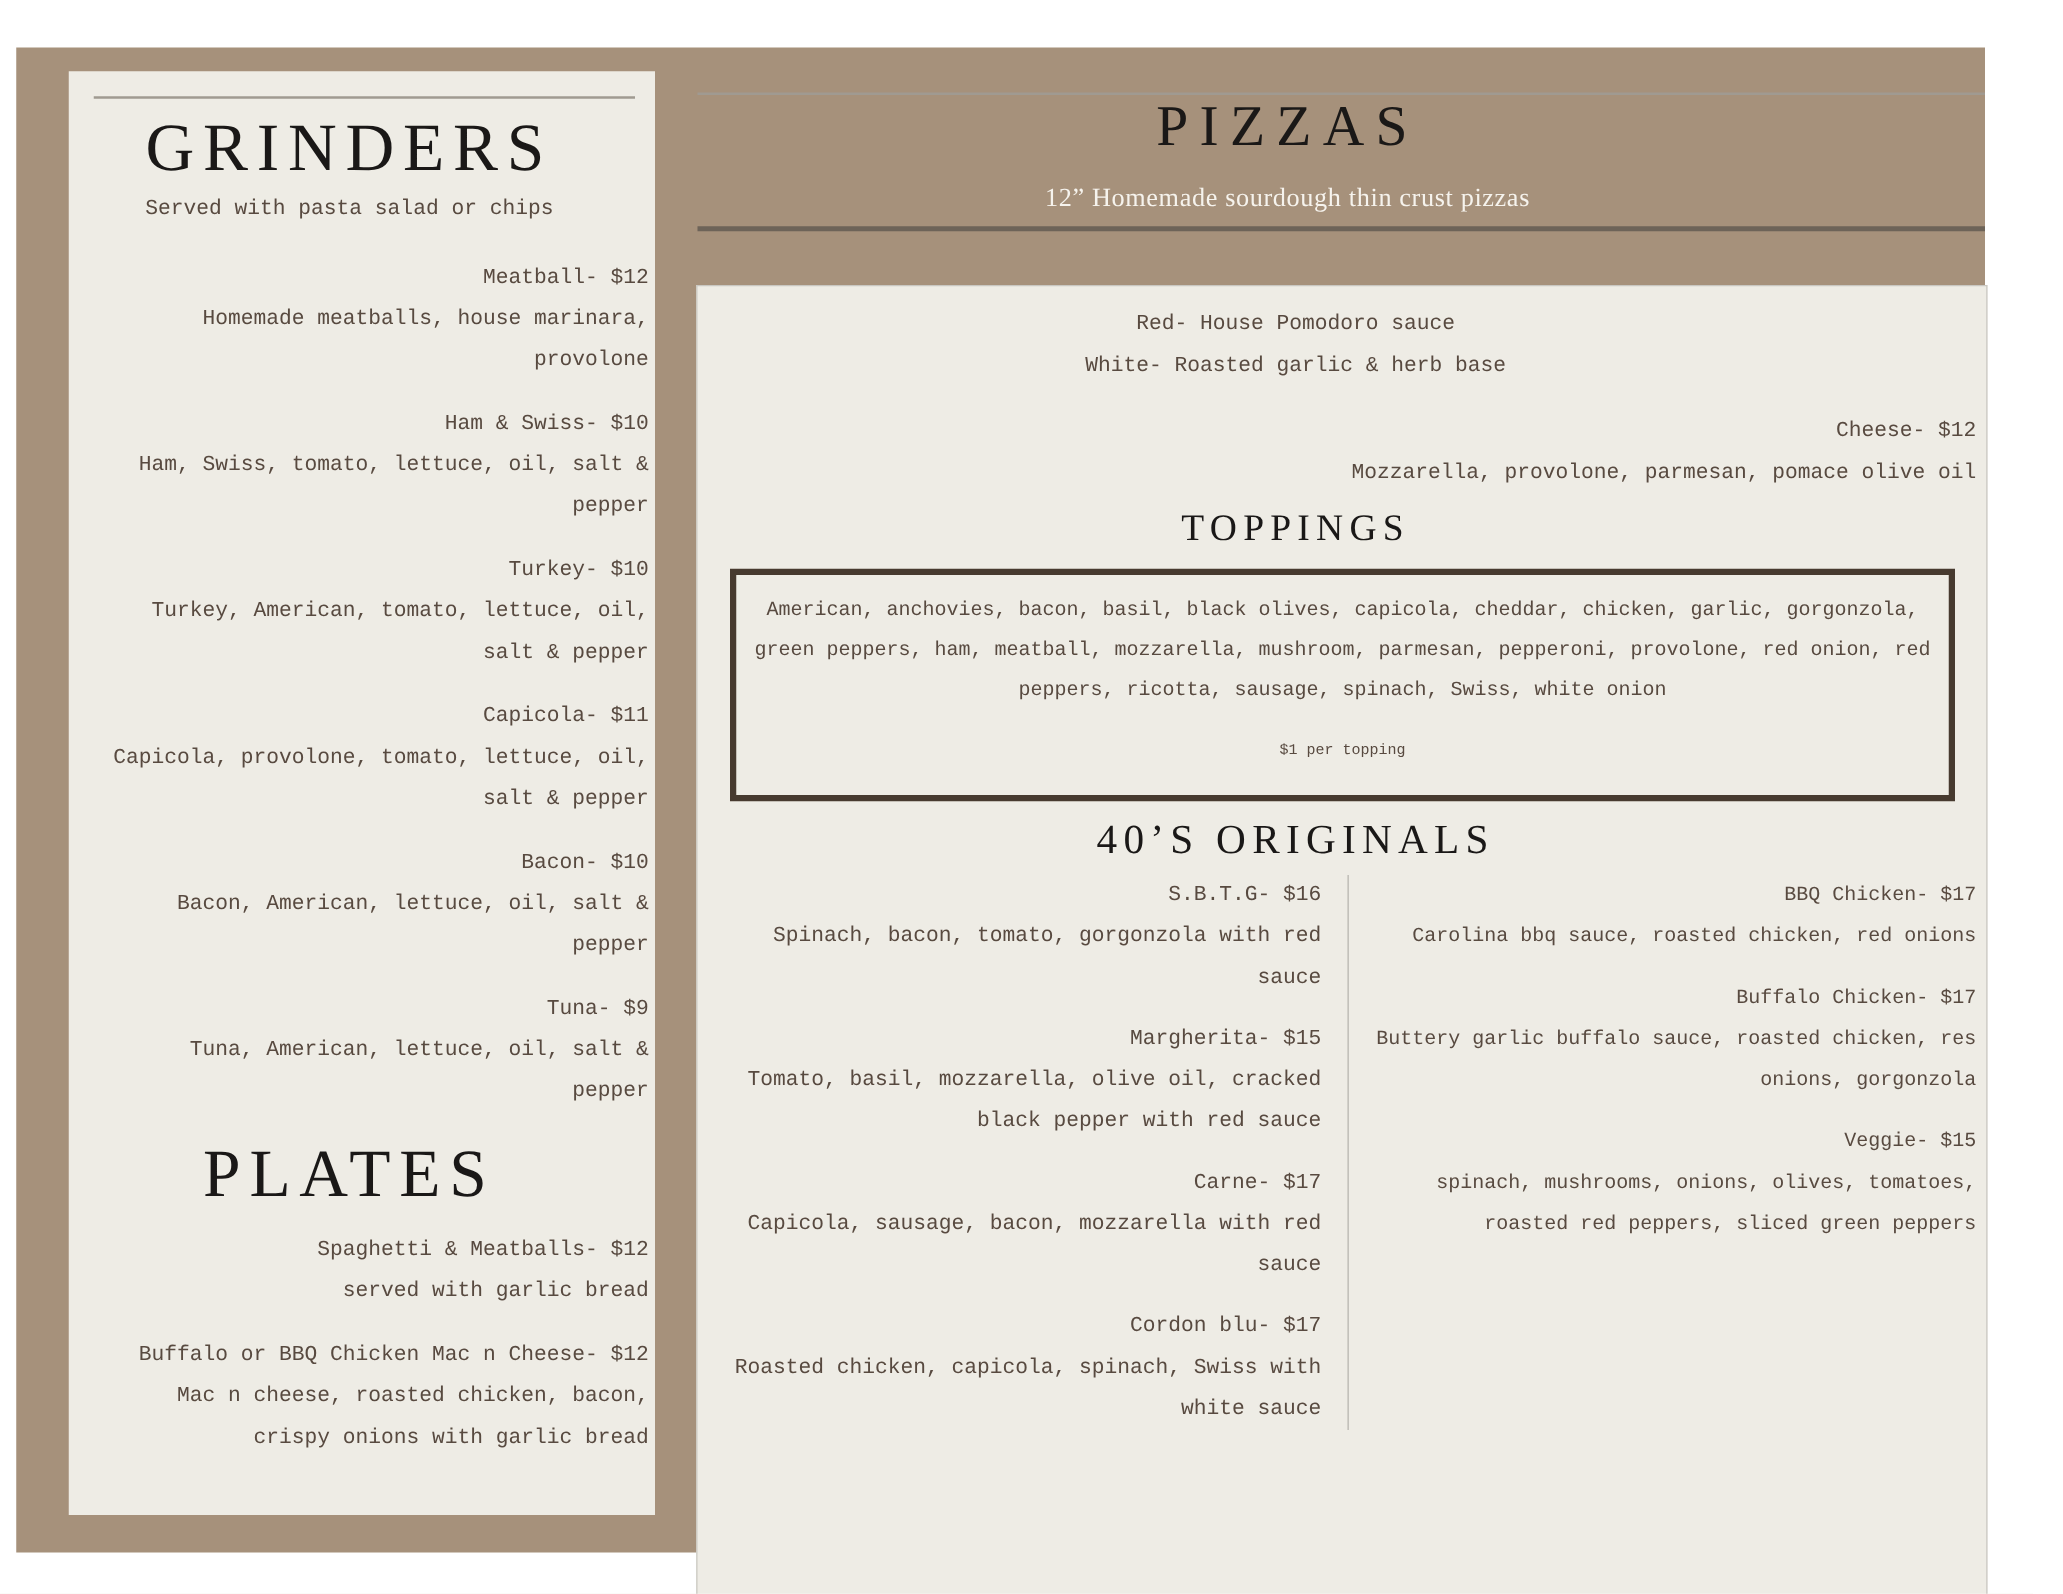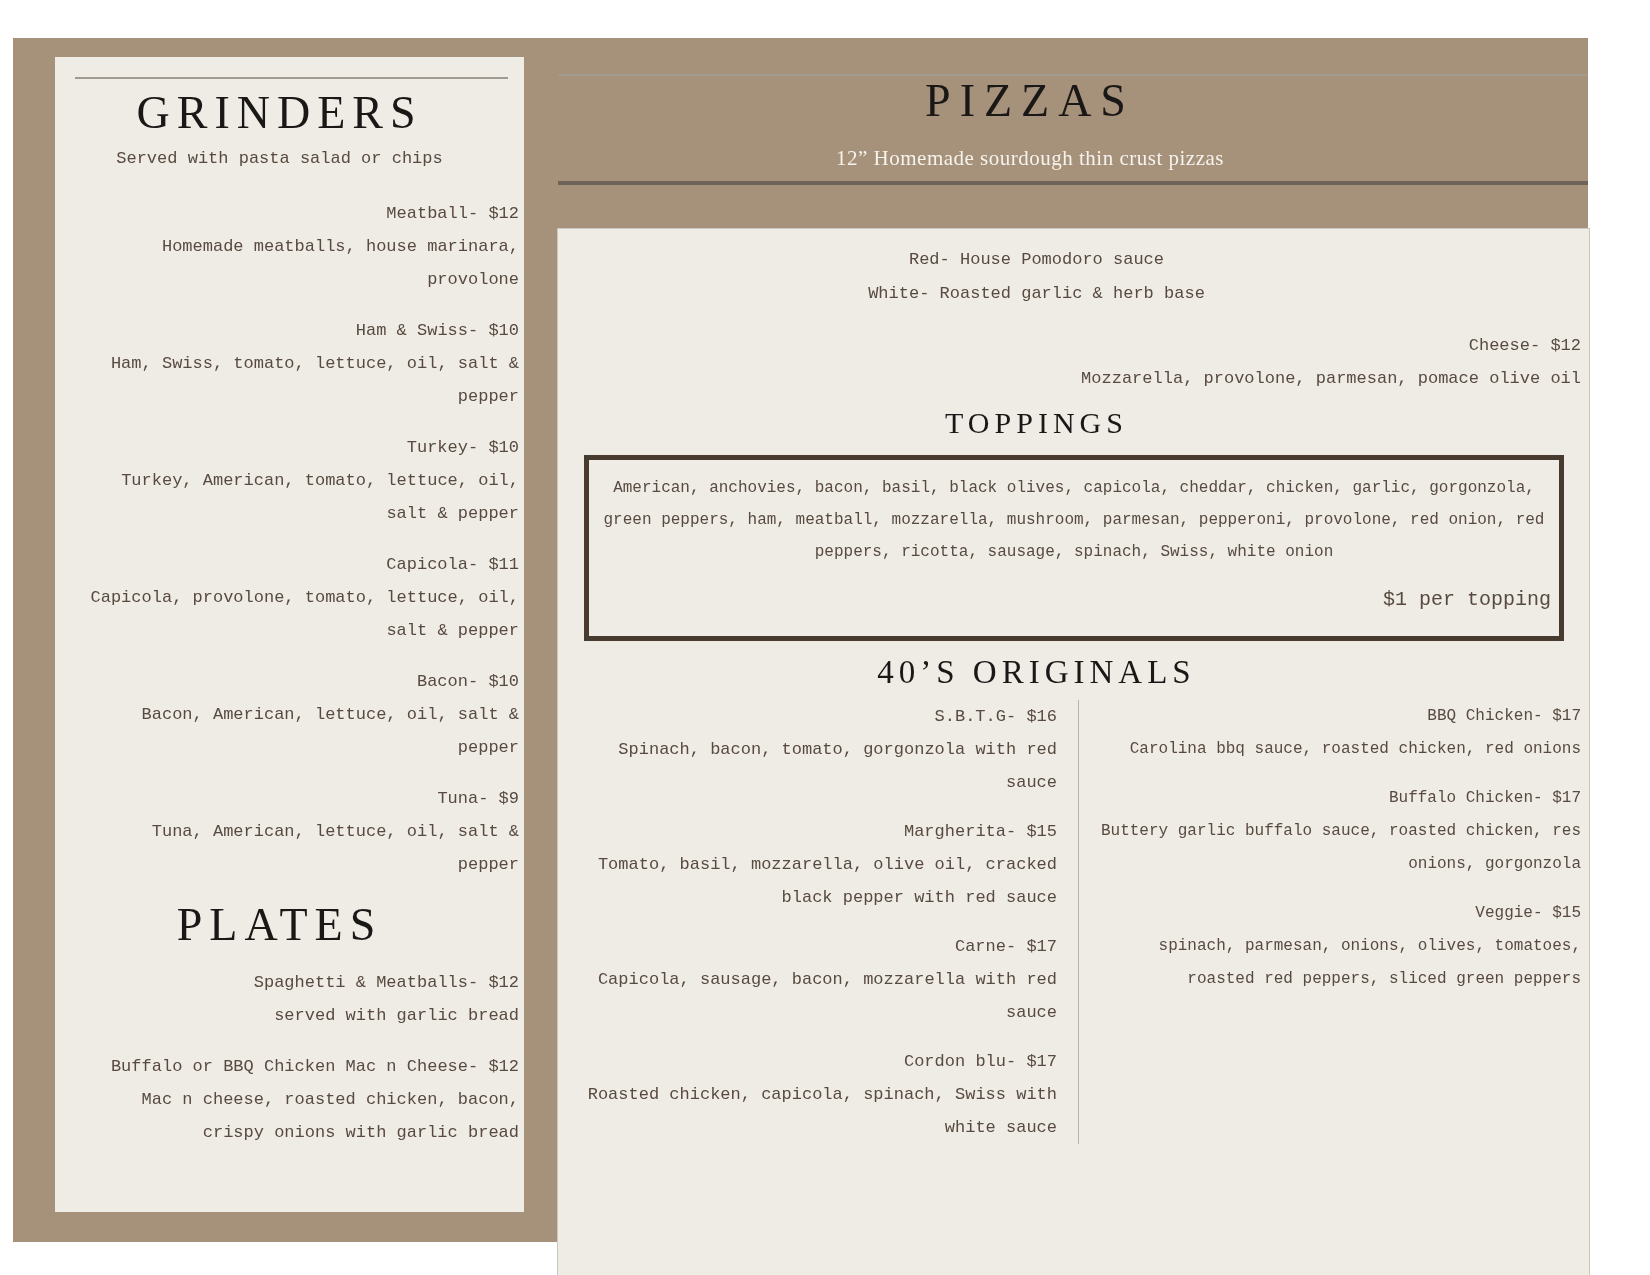--- a/index.html
+++ b/index.html
@@ -14,21 +14,21 @@
   }
 
   
   .left-panel {
     position:absolute; left:55px; top:57px; width:469px; height:1155px;
     background:var(--panel-cream,#eeece5); box-sizing:border-box;
   }
   .panel-rule { height:2px; background:var(--rule-thin,#a9a39b); margin:20px 16px 0 20px; }
   .big-heading {
     font-family:"Liberation Serif", serif; font-weight:normal;
-    font-size:46px; line-height:1.15; letter-spacing:7px;
+    font-size:54px; line-height:1.15; letter-spacing:7px;
     color:var(--heading-text,#1a1817); text-align:center;
     margin:8px 30px 0 10px;
   }
   .panel-subtitle {
     margin:2px 30px 0 10px; text-align:center;
     font-size:17px; line-height:33px; color:var(--body-text,#584a40);
   }
   .left-panel .item-list { margin:22px 5px 0 35px; }
   .menu-item { margin-bottom:18px; font-size:17px; line-height:33px; color:var(--body-text,#584a40);text-align:right; }
   .item-title { white-space:normal; }
@@ -63,21 +63,21 @@
     font-family:"Liberation Serif", serif; font-weight:normal;
     font-size:30px; line-height:36px; letter-spacing:5px;
     color:var(--heading-text,#1a1817); margin-top:10px; margin-bottom:0;
   }
   .originals-heading { font-size:33px; line-height:39px; margin-top:12px; }
   .toppings-box {
     margin:14px 0 0 6px; width:980px; box-sizing:border-box;
     border:5px solid var(--toppings-border,#473a2f); padding:12px 8px 20px;
   }
   .toppings-list { margin:0; text-align:center; font-size:16px; line-height:32px; color:var(--body-text,#584a40); }
-  .toppings-note { margin:16px 0 0; text-align:right; font-size:20px; line-height:32px; color:var(--body-text,#584a40); }
+  .toppings-note { margin:16px 0 0; text-align:center; font-size:12px; line-height:32px; color:var(--body-text,#584a40); }
   .columns { display:flex; align-items:stretch; margin-top:8px; }
   .col { box-sizing:border-box; }
   .col-left { flex:0 0 501px; width:501px; padding-right:21px; border-right:1px solid var(--column-divider,#b5b3ad); }
   .col-right { flex:1 1 auto; padding-left:12px; }
   .col-right .menu-item { font-size:16px; }
   .col .menu-item { margin-bottom:16px; }
   .col .menu-item:last-child { margin-bottom:0; }
 </style>
 </head>
 <body>
@@ -180,17 +180,17 @@
       <div class="menu-item">
         <div class="item-title"><span class="item-name">BBQ Chicken-</span> <span class="item-price">$17</span></div>
         <div class="item-desc">Carolina bbq sauce, roasted chicken, red onions</div>
       </div>
       <div class="menu-item">
         <div class="item-title"><span class="item-name">Buffalo Chicken-</span> <span class="item-price">$17</span></div>
         <div class="item-desc">Buttery garlic buffalo sauce, roasted chicken, res onions, gorgonzola</div>
       </div>
       <div class="menu-item">
         <div class="item-title"><span class="item-name">Veggie-</span> <span class="item-price">$15</span></div>
-        <div class="item-desc">spinach, parmesan, onions, olives, tomatoes, roasted red peppers, sliced green peppers</div>
+        <div class="item-desc">spinach, mushrooms, onions, olives, tomatoes, roasted red peppers, sliced green peppers</div>
       </div>
     </div>
   </div>
 </section>
 
 </body></html>

